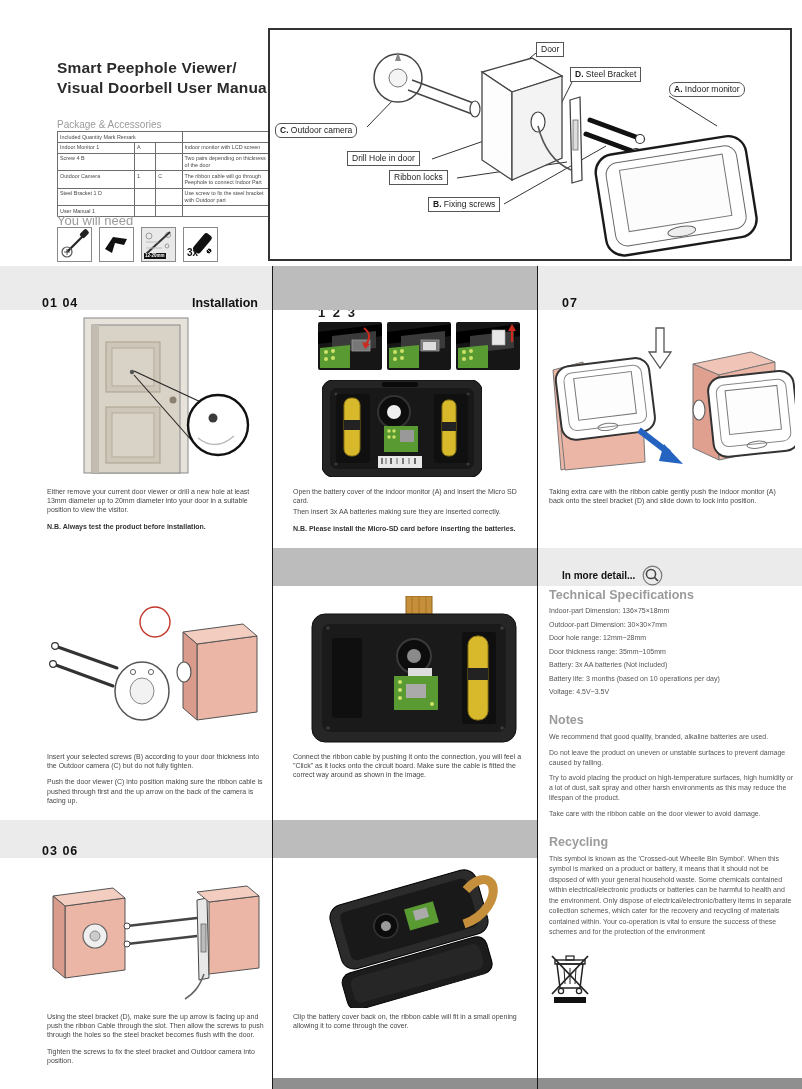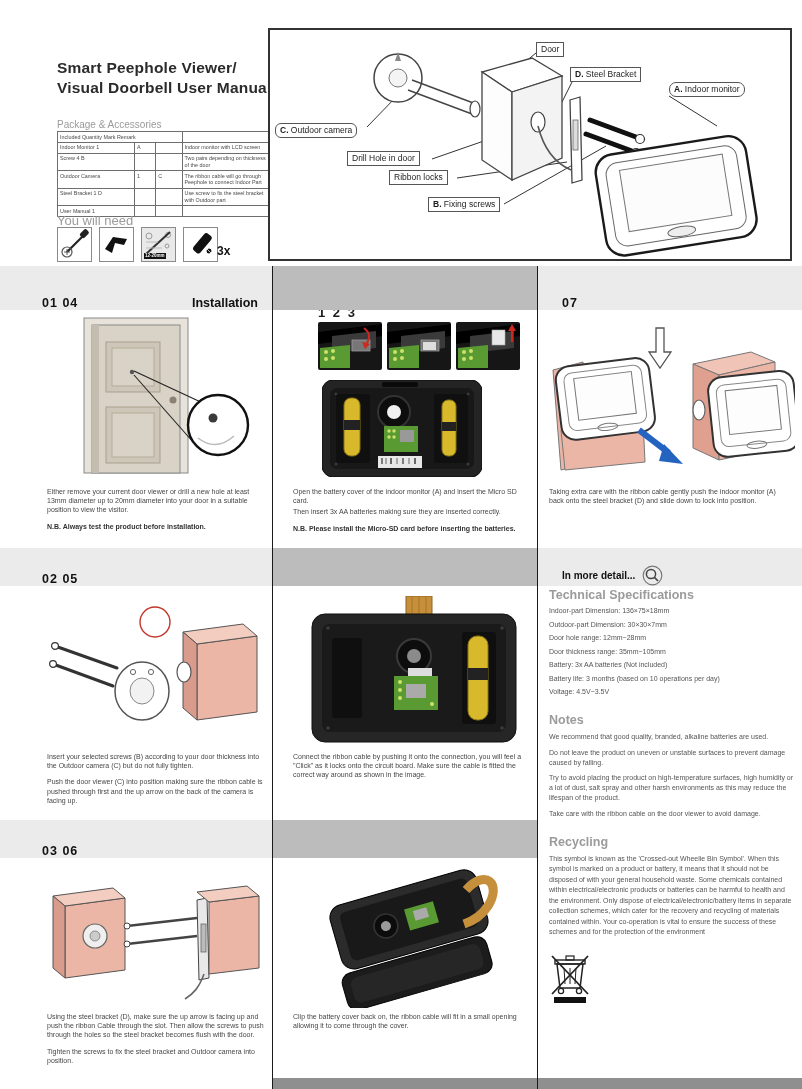--- a/index.html
+++ b/index.html
@@ -12,21 +12,21 @@
   .pkg-heading{position:absolute;left:57px;top:119px;font-size:10px;}
   table.pkg{position:absolute;left:57px;top:131px;width:212px;border-collapse:collapse;
             font-size:5.4px;color:#4a4a4a;}
   table.pkg td{border:1px solid #6e6e6e;padding:1.5px 2px;vertical-align:top;line-height:1.25;}
   .ywn-heading{position:absolute;left:57px;top:213px;font-size:13px;}
   .ywn-row{position:absolute;left:57px;top:227px;display:flex;gap:7px;}
   .tool-box{width:33px;height:33px;border:1px solid #8a8a8a;background:#fff;position:relative;}
   .tool-box svg{position:absolute;left:0;top:0;}
   .bit-label{position:absolute;left:2px;bottom:2px;background:#111;color:#fff;
              font-size:4.5px;font-weight:bold;padding:0 1px;line-height:1.4;}
-  .bat-label{position:absolute;left:3px;bottom:3px;font-size:12px;font-weight:bold;color:#111;margin-left:30px;}
+  .bat-label{position:absolute;left:3px;bottom:3px;font-size:10px;font-weight:bold;color:#111;}
   
   .diagram{position:absolute;left:268px;top:28px;width:524px;height:233px;border:2px solid #333;
            background:#fff;box-sizing:border-box;}
   .dlabel{position:absolute;background:#fff;border:1px solid #555;font-size:8.5px;color:#1c1c1c;
           padding:1px 4px;white-space:nowrap;line-height:1.3;}
   .dlabel b{font-weight:bold;}
   
   .vline{position:absolute;top:266px;bottom:0;width:1px;background:#1a1a1a;z-index:6;}
   .band{position:absolute;z-index:2;display:flex;align-items:flex-end;box-sizing:border-box;}
   .band-light{background:#ebebeb;}
@@ -196,23 +196,20 @@
 
   <div class="band band-light" style="left:0;top:266px;width:272px;height:44px;padding-left:42px;">
     <span class="band-num">01 04</span>
     <span class="band-title">Installation</span>
   </div>
   <div class="band band-mid" style="left:273px;top:266px;width:264px;height:44px;"></div>
   <div class="band band-light" style="left:538px;top:266px;width:264px;height:44px;padding-left:24px;">
     <span class="band-num">07</span>
   </div>
 
-  <div class="band band-light" style="left:0;top:548px;width:272px;height:38px;padding-left:42px;">
-    <span class="band-num">02 05</span>
-  </div>
   <div class="band band-mid" style="left:273px;top:548px;width:264px;height:38px;"></div>
   <div class="band band-light" style="left:538px;top:548px;width:264px;height:38px;padding-left:24px;">
     <span class="mdetail">
       <span class="mdetail-text">In more detail...</span>
       <svg width="21" height="21" viewBox="0 0 21 21">
         <circle cx="10.5" cy="10.5" r="9.3" fill="none" stroke="#777" stroke-width="1.2"></circle>
         <circle cx="9" cy="9" r="4.6" fill="none" stroke="#444" stroke-width="1.5"></circle>
         <line x1="12.4" y1="12.4" x2="16" y2="16" stroke="#444" stroke-width="1.7"></line>
       </svg>
     </span>

